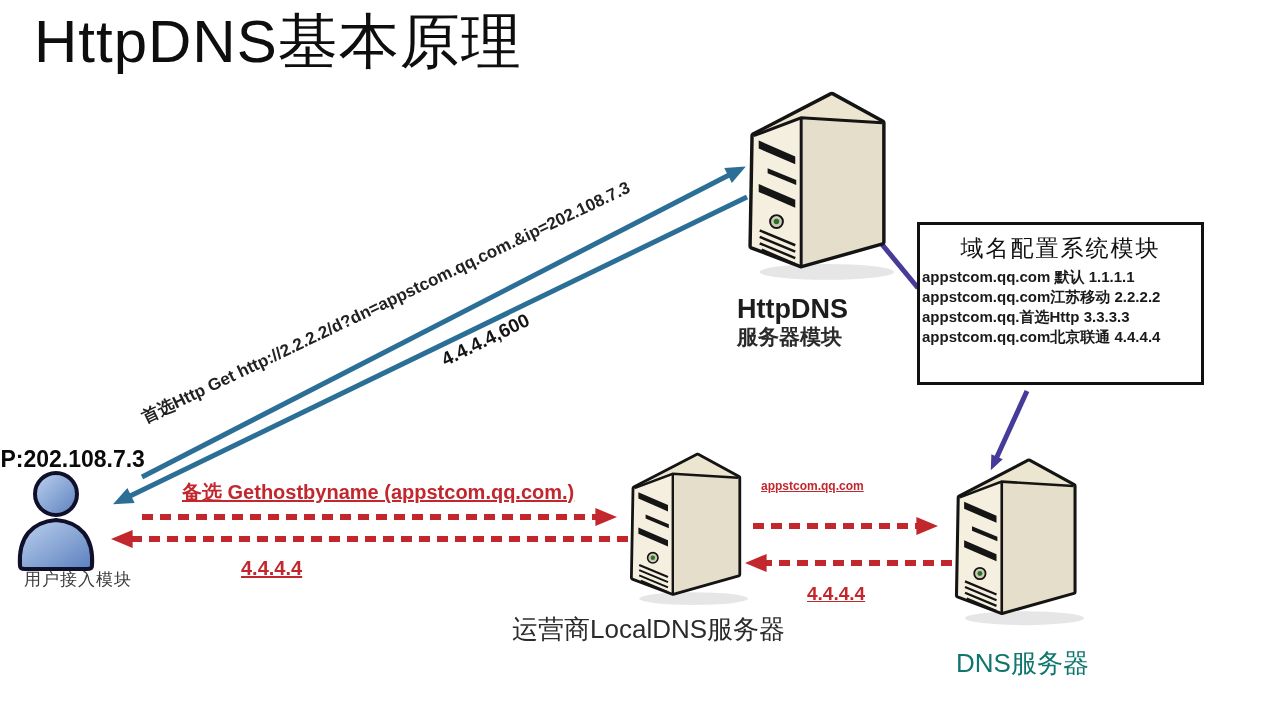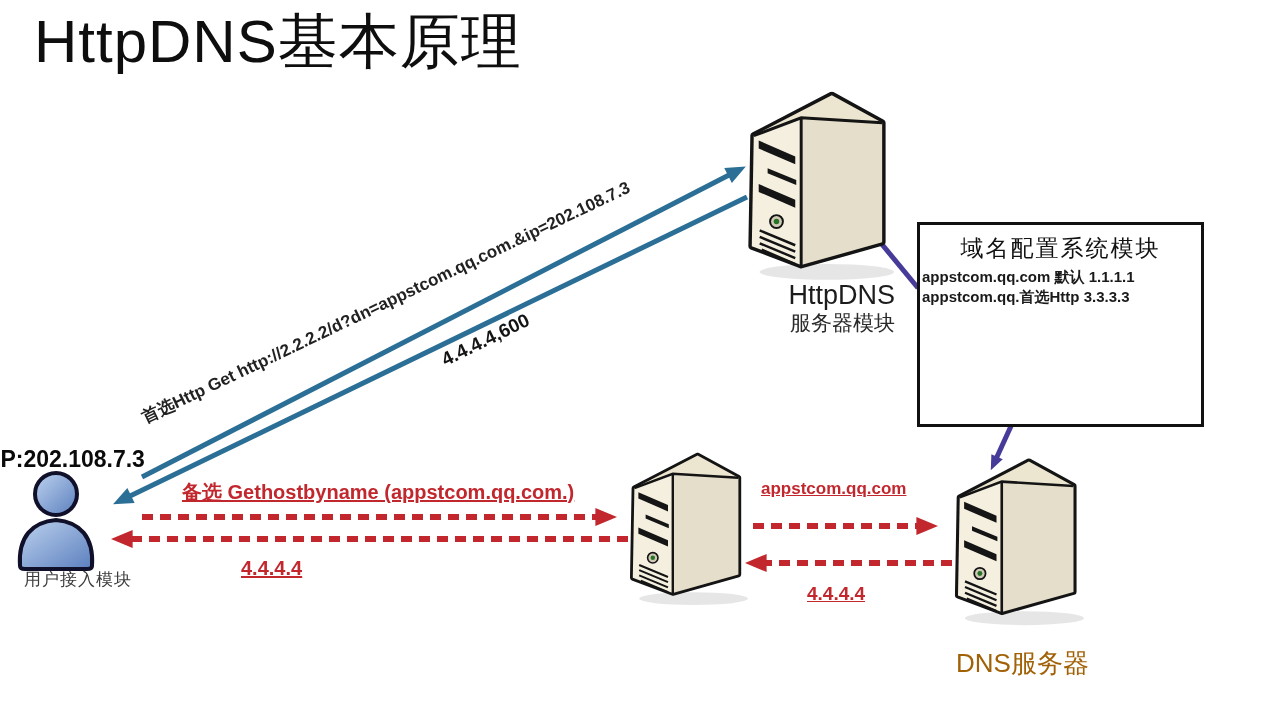--- a/index.html
+++ b/index.html
@@ -19,32 +19,32 @@
   .head-blue{fill:var(--primary-arrow,#2b6f96);}
   .head-red{fill:var(--fallback-arrow,#c1272d);}
   .head-purple{fill:var(--config-arrow,#473b99);}
   .flow-label{position:absolute;white-space:nowrap;font-weight:bold;transform-origin:0 0;}
   .rot26{transform:rotate(-25.5deg);}
   .primary-request{left:138px;top:408px;font-size:17px;color:#222222;}
   .primary-response{left:438px;top:351px;font-size:19px;color:#141414;transform:rotate(-26deg);}
   .red-text{color:var(--fallback-arrow,#c1272d);text-decoration:underline;}
   .fallback-request{left:182px;top:479px;font-size:20px;}
   .fallback-response{left:241px;top:557px;font-size:20px;}
-  .localdns-query{left:761px;top:479px;font-size:17px;text-align:right;}
+  .localdns-query{left:761px;top:479px;font-size:12px;text-align:right;}
   .localdns-response{left:807px;top:583px;font-size:19px;}
   .node-label{position:absolute;color:#2a2a2a;white-space:nowrap;}
   .ip-label{left:-6px;top:446px;font-size:23px;font-weight:bold;color:#0a0a0a;}
   .user-label{left:24px;top:568px;font-size:17px;color:#3c3c3c;letter-spacing:1px;}
-  .httpdns-label{left:737px;top:280px;width:158px;text-align:right;line-height:1.15;}
+  .httpdns-label{left:737px;top:294px;width:158px;text-align:left;line-height:1.15;font-weight:bold;}
   .httpdns-label .l1{font-size:27px;color:#1c1c1c;}
   .httpdns-label .l2{font-size:21px;color:#2a2a2a;}
   .localdns-label{left:512px;top:612px;font-size:26px;color:#2b2b2b;}
-  .dns-label{left:956px;top:646px;font-size:26px;color:#a16207;}
+  .dns-label{left:956px;top:646px;font-size:26px;color:#0f766e;}
   .config-box{
-    left:917px;top:222px;width:287px;height:205px;box-sizing:border-box;
+    left:917px;top:222px;width:287px;height:163px;box-sizing:border-box;
     background:#ffffff;border:3px solid #111111;
   }
   .config-title{
     margin-top:8px;text-align:center;font-size:23px;color:#111111;
     letter-spacing:2px;font-family:"Liberation Serif",serif;white-space:nowrap;
   }
   .config-rows{margin-top:3px;padding-left:2px;}
   .config-row{
     font-size:15px;font-weight:bold;line-height:20px;color:#1a1a1a;
     white-space:nowrap;letter-spacing:0;
@@ -127,27 +127,30 @@
   </svg>
 
   <div class="abs node-label ip-label">IP:202.108.7.3</div>
   <div class="abs node-label user-label">用户接入模块</div>
 
   <div class="abs node-label httpdns-label">
     <div class="l1">HttpDNS</div>
     <div class="l2">服务器模块</div>
   </div>
 
+  <div class="abs node-label localdns-label">运营商LocalDNS服务器</div>
   <div class="abs node-label dns-label">DNS服务器</div>
 
   <div class="abs config-box">
     <div class="config-title">域名配置系统模块</div>
     <div class="config-rows">
       <div class="config-row">appstcom.qq.com 默认 1.1.1.1</div>
+      <div class="config-row">appstcom.qq.com江苏移动 2.2.2.2</div>
       <div class="config-row">appstcom.qq.首选Http 3.3.3.3</div>
+      <div class="config-row">appstcom.qq.com北京联通 4.4.4.4</div>
     </div>
   </div>
 
   <div class="flow-label primary-request rot26">首选Http Get http://2.2.2.2/d?dn=appstcom.qq.com.&amp;ip=202.108.7.3</div>
   <div class="flow-label primary-response">4.4.4.4,600</div>
   <div class="flow-label red-text fallback-request">备选 Gethostbyname (appstcom.qq.com.)</div>
   <div class="flow-label red-text fallback-response">4.4.4.4</div>
   <div class="flow-label red-text localdns-query">appstcom.qq.com</div>
   <div class="flow-label red-text localdns-response">4.4.4.4</div>
 

